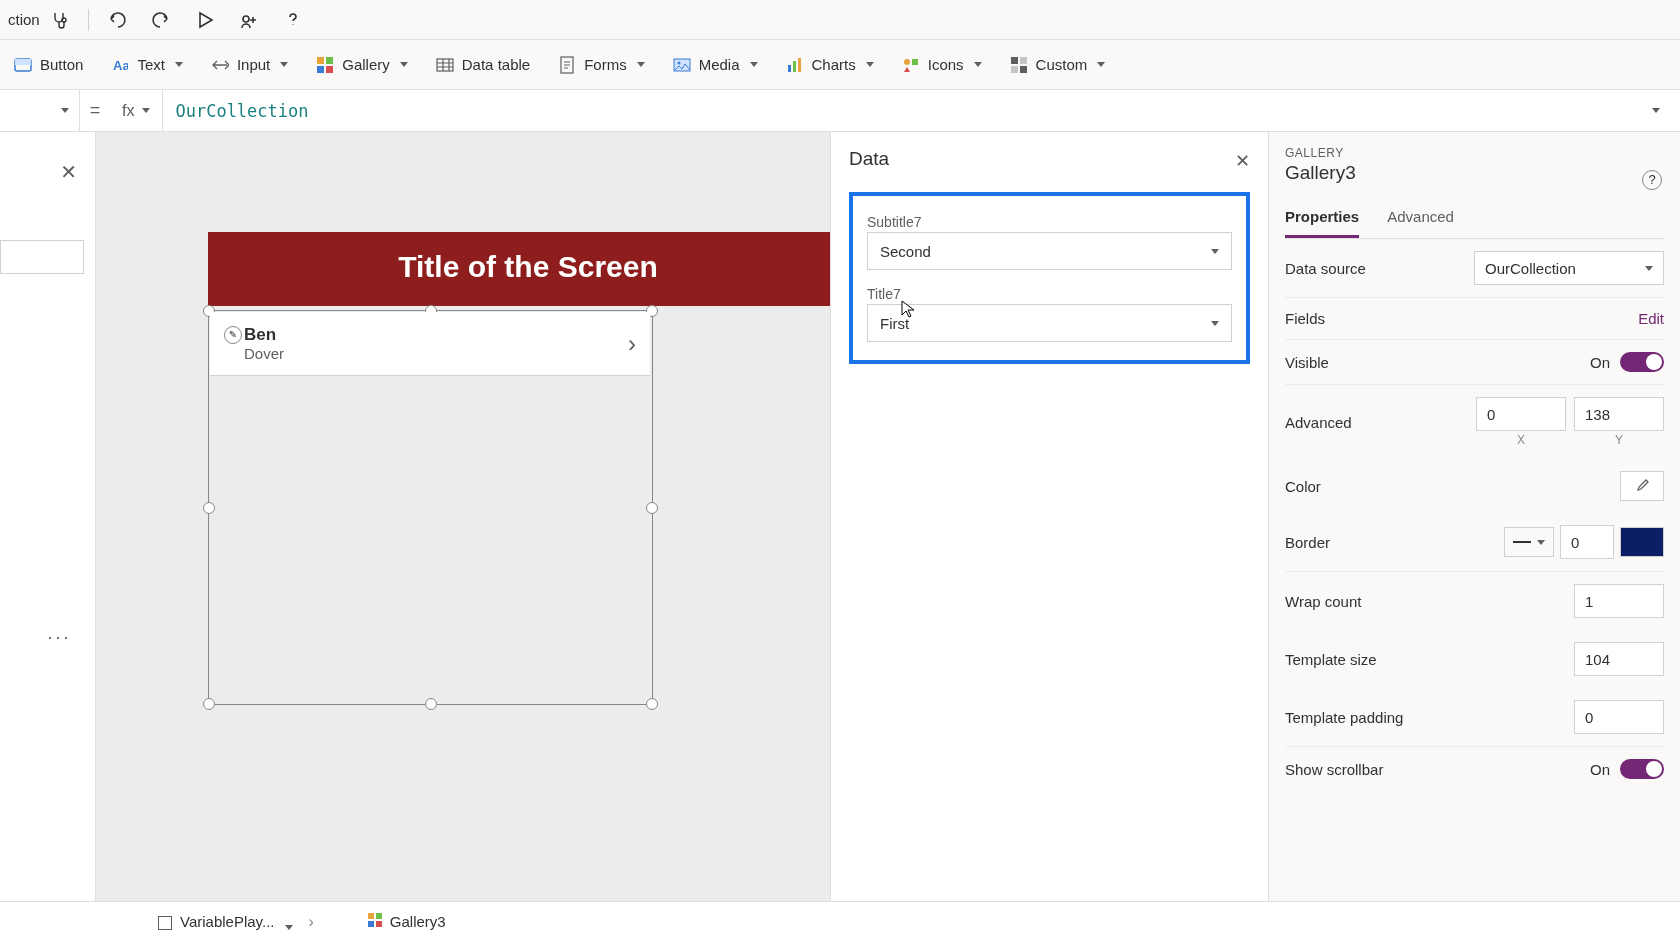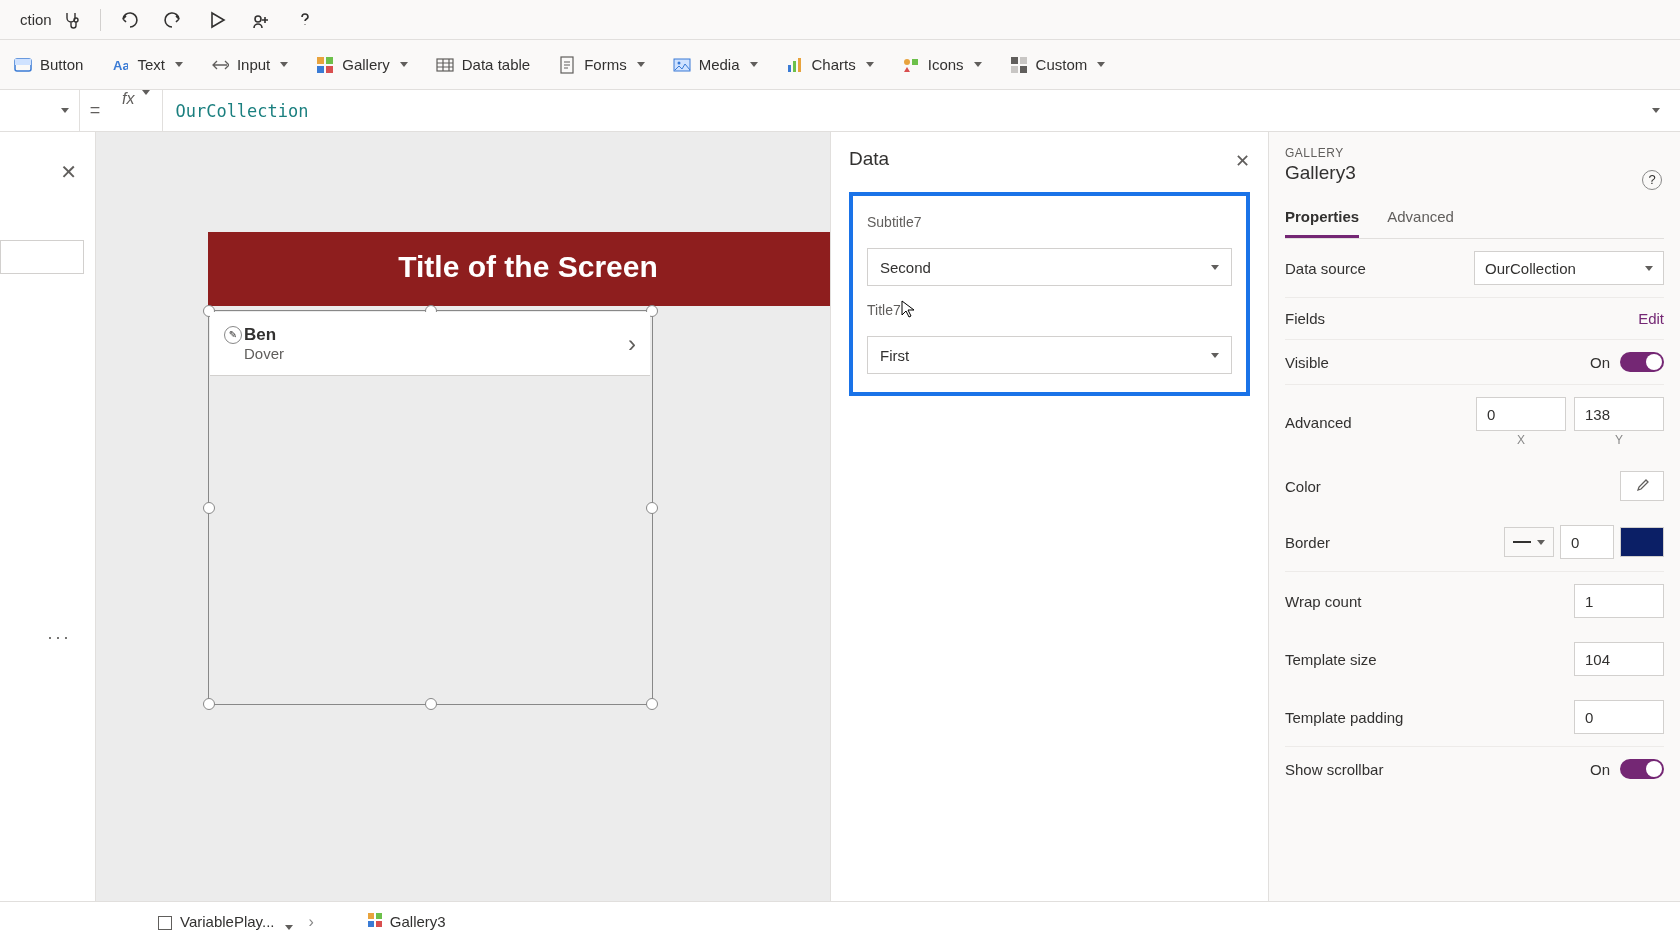--- a/index.html
+++ b/index.html
@@ -1,36 +1,36 @@
 <!DOCTYPE html>
 <html><head>
 <meta charset="utf-8">
 <style>
 * { box-sizing: border-box; margin: 0; padding: 0; font-family: "Segoe UI", Arial, sans-serif; }
 body { width: 1680px; height: 941px; background: #fff; overflow: hidden; font-size: 14px; color: #323130; }
 
 
 .titlebar { height: 40px; display: flex; align-items: center; border-bottom: 1px solid #e1dfdd; background: #faf9f8; }
-.titlebar-left { padding-left: 20px; font-size: 15px; color: #323130; }
+.titlebar-left { padding-left: 8px; font-size: 15px; color: #323130; }
 .titlebar-center { flex: 1; text-align: center; font-size: 16px; color: #323130; }
 .titlebar-right { display: flex; align-items: center; gap: 4px; padding-right: 12px; }
 .titlebar-icon { width: 40px; height: 40px; display: flex; align-items: center; justify-content: center; cursor: pointer; }
 .titlebar-sep { width: 1px; height: 22px; background: #d2d0ce; margin: 0 4px; }
 
 
 .ribbon { height: 50px; display: flex; align-items: center; gap: 28px; padding: 0 14px; border-bottom: 1px solid #e1dfdd; background: #faf9f8; }
 .ribbon-item { display: flex; align-items: center; gap: 8px; cursor: pointer; font-size: 15px; color: #323130; justify-content: center; }
 .ribbon-icon { width: 18px; height: 18px; display: flex; align-items: center; justify-content: center; }
 .caret { width: 0; height: 0; border-left: 4px solid transparent; border-right: 4px solid transparent; border-top: 5px solid #605e5c; margin-left: 2px; }
 
 
 .formula { height: 42px; display: flex; align-items: center; border-bottom: 1px solid #e1dfdd; background: #fff; }
 .formula-left { width: 80px; height: 100%; display: flex; align-items: center; justify-content: flex-end; padding-right: 10px; border-right: 1px solid #e1dfdd; }
 .formula-eq { width: 30px; text-align: center; font-size: 18px; color: #605e5c; }
-.formula-fx { display: flex; gap: 6px; padding: 0 12px; font-style: italic; font-size: 16px; color: #605e5c; border-right: 1px solid #e1dfdd; height: 100%; }
+.formula-fx { display: flex; align-items: center; gap: 6px; padding: 0 12px; font-size: 16px; color: #605e5c; border-right: 1px solid #e1dfdd; height: 100%; }
 .formula-input { flex: 1; padding: 0 12px; font-family: Consolas, monospace; font-size: 17px; color: #1a7f7f; }
 .formula-expand { width: 30px; text-align: center; }
 
 
 .main { display: flex; height: calc(100% - 40px - 50px - 42px - 40px); }
 
 
 .left-side { width: 96px; border-right: 1px solid #e1dfdd; background: #fff; position: relative; }
 .left-close { position: absolute; top: 28px; right: 18px; font-size: 20px; color: #605e5c; cursor: pointer; }
 .left-box { position: absolute; top: 108px; left: 0; width: 84px; height: 34px; border: 1px solid #d2d0ce; background: #fff; }
@@ -48,21 +48,21 @@
 .gallery-title { font-size: 17px; font-weight: 600; color: #323130; }
 .gallery-sub { font-size: 15px; color: #605e5c; }
 .gallery-chev { font-size: 24px; color: #605e5c; }
 
 
 .data-pane { width: 438px; background: #fff; border-left: 1px solid #e1dfdd; padding: 16px 18px; position: relative; }
 .data-title { font-size: 19px; color: #323130; }
 .data-close { position: absolute; right: 18px; top: 18px; font-size: 18px; color: #605e5c; cursor: pointer; }
 .data-fields { margin-top: 22px; border: 4px solid #1a73e8; padding: 12px 14px 18px; }
 .field-label { font-size: 14px; color: #605e5c; margin-top: 6px; }
-.field-select { width: 100%; height: 38px; border: 1px solid #d2d0ce; background: #fff; margin-top: 18px; padding: 0 12px; display: flex; align-items: center; justify-content: space-between; cursor: pointer; font-size: 15px; }
+.field-select { width: 100%; height: 38px; border: 1px solid #d2d0ce; background: #fff; margin-top: 2px; padding: 0 12px; display: flex; align-items: center; justify-content: space-between; cursor: pointer; font-size: 15px; }
 .cursor-img { position: absolute; left: 48px; top: 104px; font-size: 13px; pointer-events: none; }
 
 
 .prop-pane { width: 412px; background: #faf9f8; border-left: 1px solid #e1dfdd; padding: 14px 16px 0; overflow-y: auto; }
 .prop-cat { font-size: 12px; color: #605e5c; letter-spacing: 0.5px; }
 .prop-name { font-size: 19px; color: #323130; margin-top: 2px; }
 .prop-help { position: absolute; right: 18px; top: 38px; width: 20px; height: 20px; border: 1px solid #888; border-radius: 50%; text-align: center; font-size: 13px; line-height: 18px; }
 .prop-tabs { display: flex; gap: 28px; margin-top: 18px; border-bottom: 1px solid #e1dfdd; }
 .prop-tab { padding: 6px 0 10px; font-size: 15px; cursor: pointer; color: #605e5c; }
 .prop-tab.active { font-weight: 600; color: #323130; border-bottom: 3px solid #742774; }

